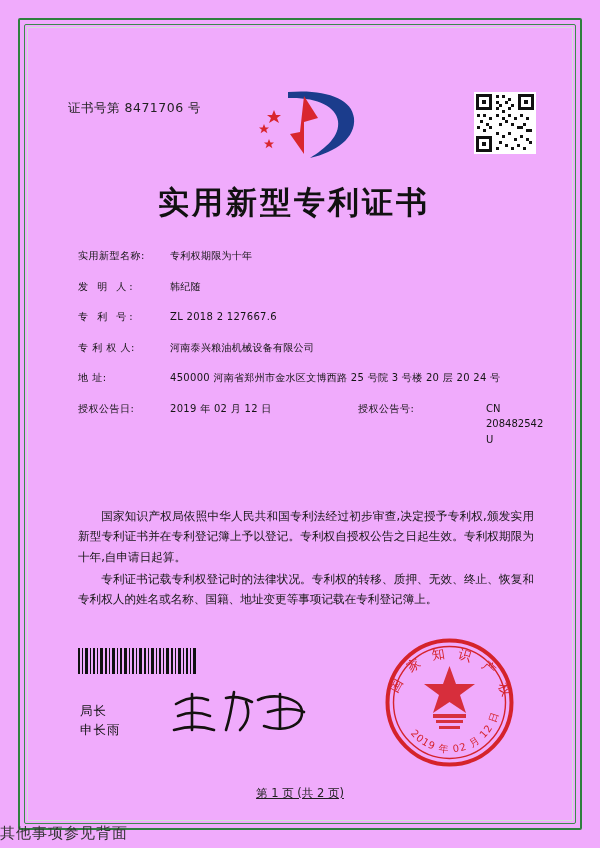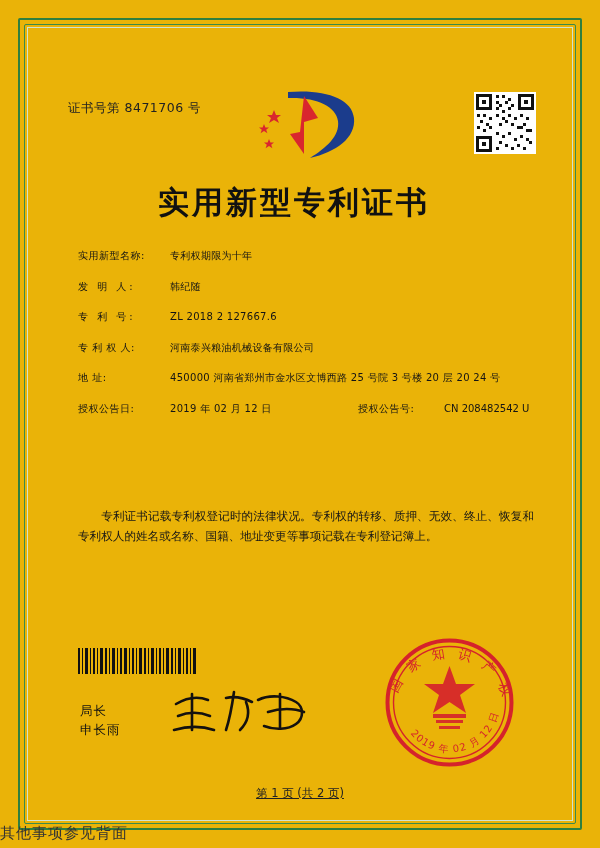--- a/index.html
+++ b/index.html
@@ -13,21 +13,21 @@
     font-family: "DejaVu Sans", "Liberation Sans", sans-serif;
     color: #1a1a1a;
     position: relative;
     overflow: hidden;
   }
   .page {
     position: absolute;
     left: 0; top: 0;
     width: 600px;
     height: 848px;
-    background: #eab308;
+    background: #f0abfc;
   }
   
   .border-outer {
     position: absolute;
     left: 18px; top: 18px;
     right: 18px; bottom: 18px;
     border: 2px solid #2f7f3f;
     border-radius: 2px;
   }
   .border-inner {
@@ -108,21 +108,21 @@
   .field-value {
     flex: 1;
     letter-spacing: 0.3px;
   }
   .field-row.dual .field-value { flex: 0 0 auto; width: 188px; }
   .field-row.dual .field-label2 {
     width: 86px;
     flex: 0 0 86px;
     letter-spacing: 0.5px;
   }
-  .field-row.dual .field-value2 { flex: 1; }
+  .field-row.dual .field-value2 { flex: 1; margin-left: 42px; }
 
   
   .paragraphs {
     position: absolute;
     left: 78px;
     right: 66px;
     top: 506px;
     font-size: 11.6px;
     line-height: 1.75;
     text-align: justify;
@@ -309,20 +309,21 @@
     </div>
     <div class="field-row dual">
       <div class="field-label tight">授权公告日:</div>
       <div class="field-value">2019 年 02 月 12 日</div>
       <div class="field-label2">授权公告号:</div>
       <div class="field-value2">CN 208482542 U</div>
     </div>
   </div>
 
   <div class="paragraphs">
+    <p>国家知识产权局依照中华人民共和国专利法经过初步审查,决定授予专利权,颁发实用新型专利证书并在专利登记簿上予以登记。专利权自授权公告之日起生效。专利权期限为十年,自申请日起算。</p>
     <p>专利证书记载专利权登记时的法律状况。专利权的转移、质押、无效、终止、恢复和专利权人的姓名或名称、国籍、地址变更等事项记载在专利登记簿上。</p>
   </div>
 
   <div class="barcode">
     <svg width="118" height="26" viewBox="0 0 118 26" aria-hidden="true">
       <g fill="#111">
         <rect x="0" y="0" width="2" height="26"></rect>
           <rect x="4" y="0" width="1" height="26"></rect>
         <rect x="7" y="0" width="3" height="26"></rect>
           <rect x="12" y="0" width="1" height="26"></rect>

